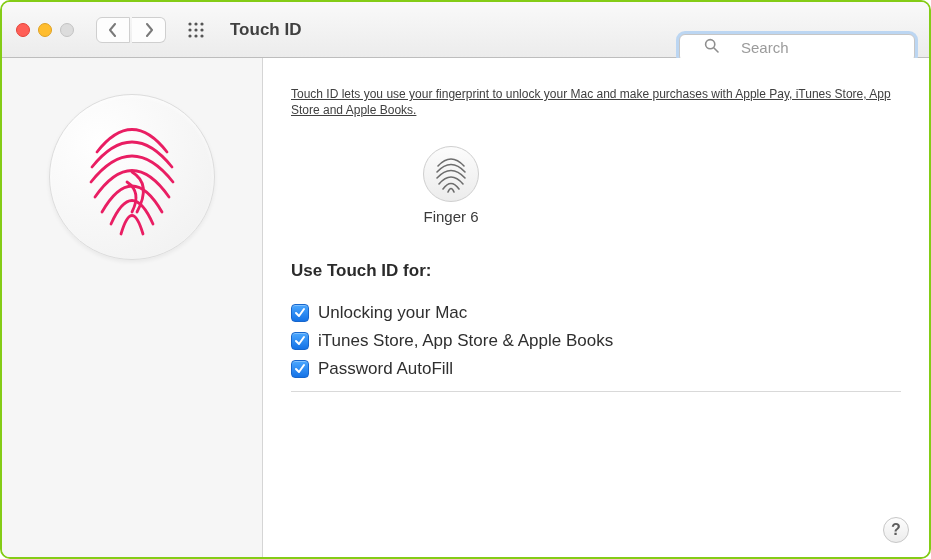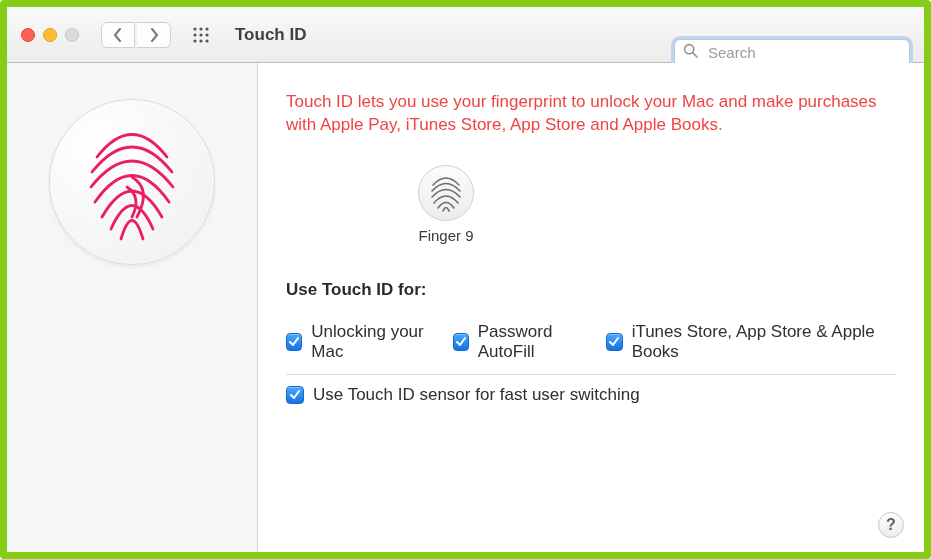--- a/index.html
+++ b/index.html
@@ -1,20 +1,20 @@
 <!DOCTYPE html>
 <html><head>
 <meta charset="utf-8">
 <style>
   * { box-sizing: border-box; margin: 0; padding: 0; }
   html, body { width: 931px; height: 559px; font-family: -apple-system, "Helvetica Neue", Helvetica, Arial, sans-serif; background: #fff; }
   .window {
     width: 931px; height: 559px;
-    border: 7px solid #84cc16;
-    border-radius: 4px;
+    border: 2px solid #84cc16;
+    border-radius: 10px;
     overflow: hidden;
     display: flex;
     flex-direction: column;
     box-shadow: 0 0 0 1px rgba(0,0,0,0.02) inset;
   }
   
   .titlebar {
     height: 56px;
     background: linear-gradient(#f9f9f9, #ececec);
     border-bottom: 1px solid #bdbdbd;
@@ -42,22 +42,22 @@
   }
   .title {
     font-size: 17px; font-weight: 600; color: #404040;
   }
   .spacer { flex: 1; }
   .searchwrap {
     width: 236px; height: 28px;
     border: 1px solid #c6c6c6;
     border-radius: 6px;
     background: #fff;
-    display:flex; align-items:center; gap:10px;
-    padding: 0 8px;
+    display:flex; align-items:center; gap:22px;
+    padding: 0 24px;
     box-shadow: 0 0 0 3px #bcd6f2;
     margin-top: 36px;
   }
   .searchwrap input {
     border: none; outline: none; flex: 1; font-size: 15px; color:#333; background: transparent;
   }
   .searchwrap input::placeholder { color: #9b9b9b; }
   .search-ico { color:#8e8e8e; }
   
   .body { flex:1; display:flex; }
@@ -73,35 +73,35 @@
     background: radial-gradient(circle at 30% 28%, #ffffff, #efefef);
     border: 1px solid #dcdcdc;
     display:flex; align-items:center; justify-content:center;
     box-shadow: 0 2px 4px rgba(0,0,0,0.06), inset 0 2px 4px rgba(255,255,255,0.6);
   }
   .main {
     flex:1; background:#fff;
     padding: 28px 28px 0 28px;
     position: relative;
   }
-  .intro { font-size: 17px; color:#ef4444; line-height: 1.35; max-width: 610px; }
+  .intro { font-size: 12px; color:#404040; line-height: 1.35; max-width: 610px; text-decoration: underline; }
   .fingerrow {
     display:flex; gap: 90px; margin: 28px 0 36px 100px;
   }
   .fcol { display:flex; flex-direction:column; align-items:center; gap:6px; width: 120px; }
   .ficon {
     width: 56px; height:56px; border-radius:50%;
     background: linear-gradient(#fcfcfc,#ececec);
     border:1px solid #cfcfcf;
     display:flex; align-items:center; justify-content:center;
     color:#6d6d6d;
   }
   .flabel { font-size: 15px; color:#3b3b3b; white-space: nowrap; }
   .section-head { font-size: 17px; font-weight: 700; color:#2b2b2b; margin-bottom: 22px; }
-  .checks { display:flex; flex-direction:row; gap: 8px; }
+  .checks { display:flex; flex-direction:column; gap: 8px; }
   .chk-row { display:flex; align-items:center; gap: 9px; font-size: 17px; color:#2f2f2f; }
   .chk {
     width: 18px; height: 18px; border-radius: 4px;
     background: linear-gradient(#4aa7ff,#1472e6);
     border: 1px solid #1766cc;
     display:flex; align-items:center; justify-content:center;
     box-shadow: inset 0 1px 0 rgba(255,255,255,0.3);
   }
   .chk svg { display:block; }
   .divider { border:none; border-top:1px solid #d9d9d9; margin: 12px 0 10px 0; width: 610px; }
@@ -195,63 +195,55 @@
                 <g fill="none" stroke="currentColor" stroke-width="1.6" stroke-linecap="round">
               <path d="M4 12 Q17 -2 30 12"></path>
                   <path d="M3 18 Q17 3 31 18"></path>
                   <path d="M3 24 Q17 9 31 24"></path>
               <path d="M5 30 Q17 16 29 30"></path>
                   <path d="M9 35 Q17 24 25 35"></path>
                   <path d="M14 38 Q17 31 20 38"></path>
             </g>
               </svg>
           </div>
-          <span class="flabel">Finger 9</span>
+          <span class="flabel">Finger 6</span>
         </div>
       </div>
 
       <div class="section-head">Use Touch ID for:</div>
 
       <div class="checks">
         <label class="chk-row">
           <span class="chk">
               <svg width="12" height="12" viewBox="0 0 12 12">
                 <path d="M2 6 L5 9 L10 2" fill="none" stroke="#fff" stroke-width="2" stroke-linecap="round" stroke-linejoin="round"></path>
               </svg>
             </span>
           <span>Unlocking your Mac</span>
         </label>
         <label class="chk-row">
           <span class="chk">
               <svg width="12" height="12" viewBox="0 0 12 12">
                 <path d="M2 6 L5 9 L10 2" fill="none" stroke="#fff" stroke-width="2" stroke-linecap="round" stroke-linejoin="round"></path>
               </svg>
             </span>
-          <span>Password AutoFill</span>
+          <span>iTunes Store, App Store &amp; Apple Books</span>
         </label>
         <label class="chk-row">
           <span class="chk">
               <svg width="12" height="12" viewBox="0 0 12 12">
                 <path d="M2 6 L5 9 L10 2" fill="none" stroke="#fff" stroke-width="2" stroke-linecap="round" stroke-linejoin="round"></path>
               </svg>
             </span>
-          <span>iTunes Store, App Store &amp; Apple Books</span>
+          <span>Password AutoFill</span>
         </label>
       </div>
 
       <hr class="divider">
 
-      <label class="chk-row">
-        <span class="chk">
-            <svg width="12" height="12" viewBox="0 0 12 12">
-              <path d="M2 6 L5 9 L10 2" fill="none" stroke="#fff" stroke-width="2" stroke-linecap="round" stroke-linejoin="round"></path>
-            </svg>
-          </span>
-        <span>Use Touch ID sensor for fast user switching</span>
-      </label>
 
       <div class="help">
         <span>?</span>
       </div>
     </div>
 
   </div>
 </div>
 
 </body></html>

